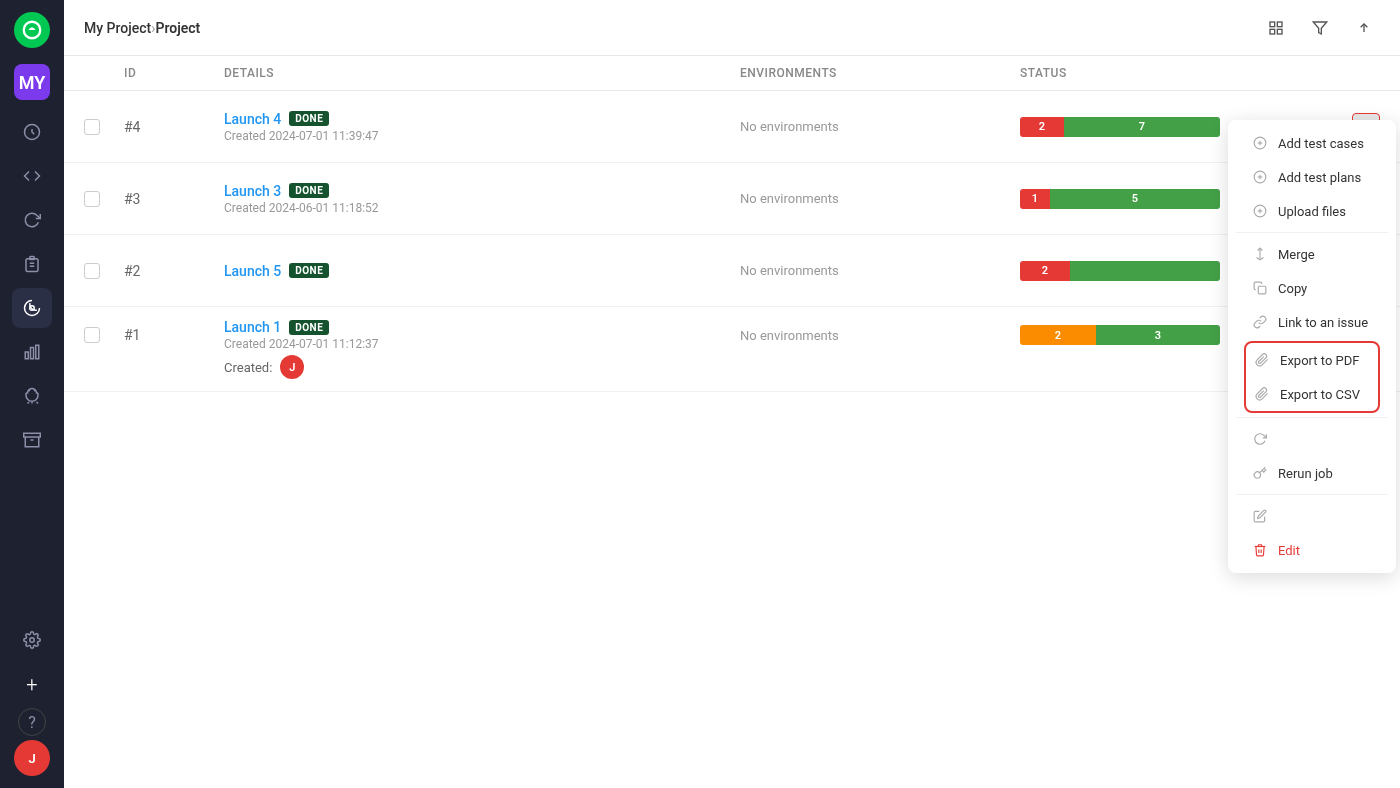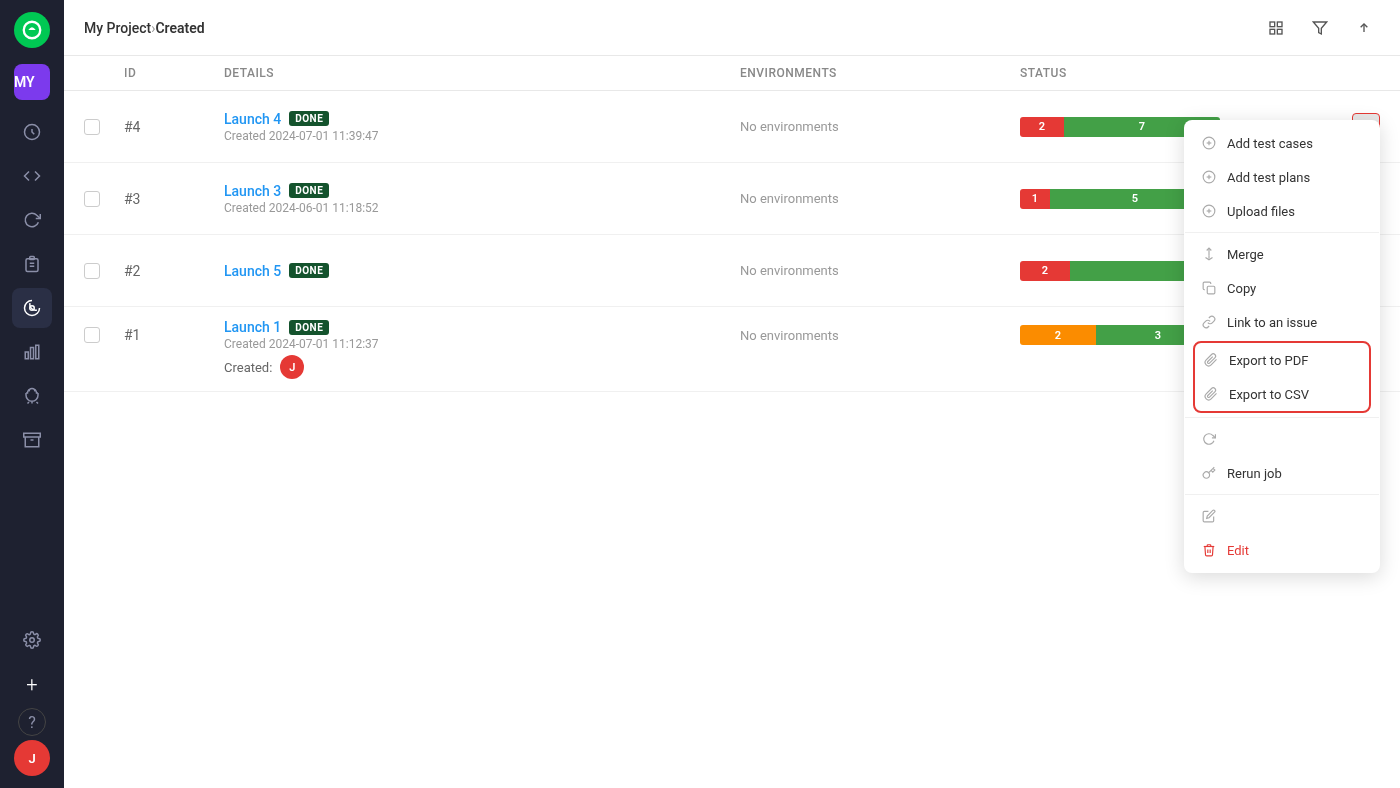--- a/index.html
+++ b/index.html
@@ -21,22 +21,22 @@
       background: #00c853;
       border-radius: 50%;
       display: flex; align-items: center; justify-content: center;
       margin-bottom: 12px;
     }
     .sidebar-logo svg { width: 22px; height: 22px; }
     .sidebar-avatar-my {
       width: 36px; height: 36px;
       background: #7c3aed;
       border-radius: 8px;
-      display: flex; align-items: center; justify-content: flex-start;
-      color: white; font-size: 14px; font-weight: 600;
+      display: flex; align-items: center; justify-content: center;
+      color: white; font-size: 18px; font-weight: 600;
       margin-bottom: 8px;
     }
     .sidebar-icon {
       width: 40px; height: 40px;
       border-radius: 8px;
       display: flex; align-items: center; justify-content: center;
       cursor: pointer;
       color: #8b8fa8;
       font-size: 18px;
     }
@@ -152,27 +152,27 @@
       border-radius: 50%;
       background: #e53935;
       display: flex; align-items: center; justify-content: center;
       color: white; font-size: 11px; font-weight: 600;
     }
 
     
     .context-menu {
       position: absolute;
       top: 120px;
-      right: 20px;
-      width: 196px;
+      right: 4px;
+      width: 168px;
       background: white;
       border-radius: 8px;
       box-shadow: 0 4px 20px rgba(0,0,0,0.15);
       z-index: 100;
-      padding: 6px 1px;
+      padding: 6px 8px;
     }
     .menu-item {
       display: flex;
       align-items: center;
       gap: 10px;
       padding: 9px 16px;
       font-size: 13px;
       color: #333;
       cursor: pointer;
       transition: background 0.1s;
@@ -273,21 +273,21 @@
     <div class="sidebar-user-avatar">J</div>
   </div>
 </div>
 
 <div class="main">
 
   <div class="header">
     <div class="breadcrumb">
       <span class="breadcrumb-link">My Project</span>
       <span class="breadcrumb-sep">›</span>
-      <span class="breadcrumb-current">Created</span>
+      <span class="breadcrumb-current">Project</span>
     </div>
     <div class="header-actions">
       <button class="header-icon-btn">
         <svg width="16" height="16" viewBox="0 0 24 24" fill="none" stroke="currentColor" stroke-width="2">
             <rect x="3" y="3" width="7" height="7"></rect>
             <rect x="14" y="3" width="7" height="7"></rect>
             <rect x="3" y="14" width="7" height="7"></rect>
             <rect x="14" y="14" width="7" height="7"></rect>
           </svg>
       </button>

